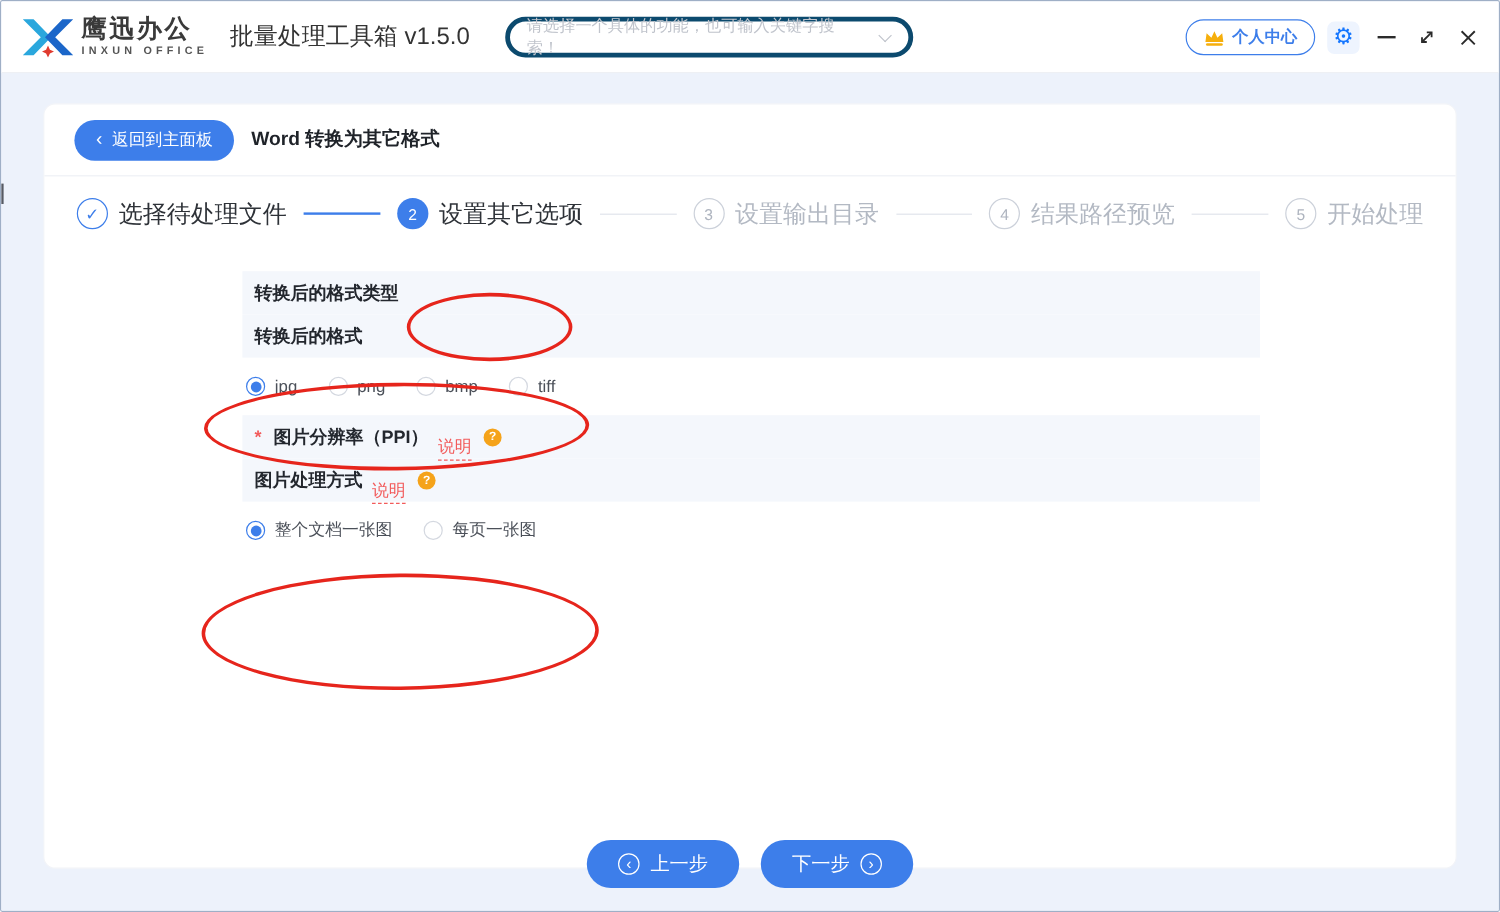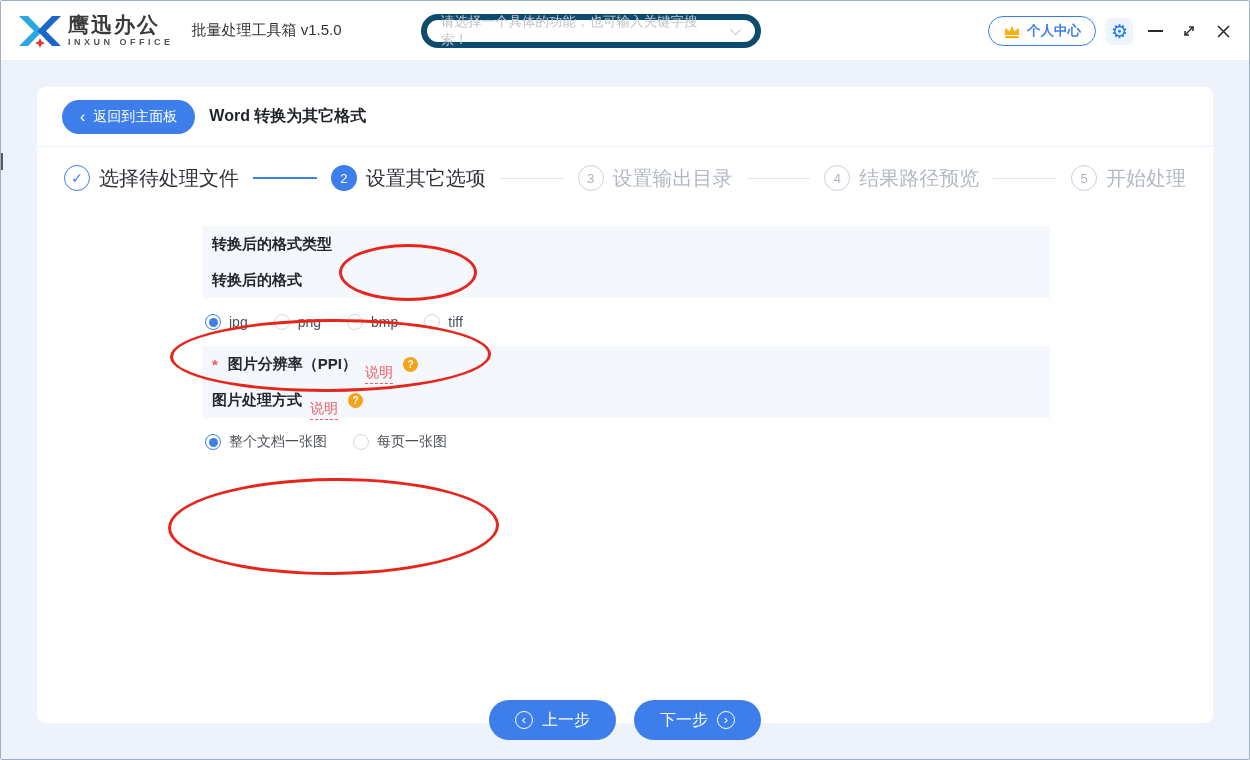--- a/index.html
+++ b/index.html
@@ -8,23 +8,23 @@
   .window { position:relative; width:1250px; height:760px; background:#edf2fb;
             border:1px solid #9fafc6; border-radius:2px; overflow:hidden; }
 
   
   .topbar { position:absolute; top:0; left:0; right:0; height:60px; background:#fff;
             border-bottom:1px solid #eef0f4; display:flex; align-items:center; padding:0 16px; }
   .brand { display:flex; align-items:center; gap:5px; }
   .brand-text { display:flex; flex-direction:column; line-height:1; }
   .brand-cn { font-size:21px; font-weight:bold; color:#3a3a3a; letter-spacing:2px; }
   .brand-en { font-size:9px; font-weight:bold; color:#555; letter-spacing:3.5px; margin-top:3px; }
-  .app-title { font-size:15px; color:#333; margin-left:18px; }
+  .app-title { font-size:20px; color:#333; margin-left:18px; }
   .search-pill { position:absolute; left:420px; top:13px; width:340px; height:34px;
-                 border:6px solid #0c4a6e; border-radius:17px; display:flex; align-items:center;
+                 border:4px solid #0c4a6e; border-radius:17px; display:flex; align-items:center;
                  padding:0 14px; color:#c0c4cc; font-size:13.5px; background:#fff; cursor:pointer; }
   .search-pill .chev { width:8px; height:8px; border-left:1.5px solid #c0c4cc; border-bottom:1.5px solid #c0c4cc;
                  transform:rotate(-45deg) translateY(-2px); margin-left:14px; flex:none; }
   .right-box { position:absolute; right:14px; top:0; height:60px; display:flex; align-items:center; gap:10px;font-weight:bold; }
   .user-center { display:flex; align-items:center; gap:6px; height:30px; padding:0 14px;
                  border:1px solid #3D7EEA; border-radius:16px; color:#3D7EEA; font-size:13.5px;
                  background:#fff; cursor:pointer; }
   .gear { font-size:19px; color:#1677ff; background:#eef4fe; border-radius:6px; padding:2px 5px; cursor:pointer; }
   .winbtn { cursor:pointer; display:flex; align-items:center; justify-content:center; width:24px; height:24px; }
   .min-glyph { width:15px; height:2px; background:#2b2b2b; }

